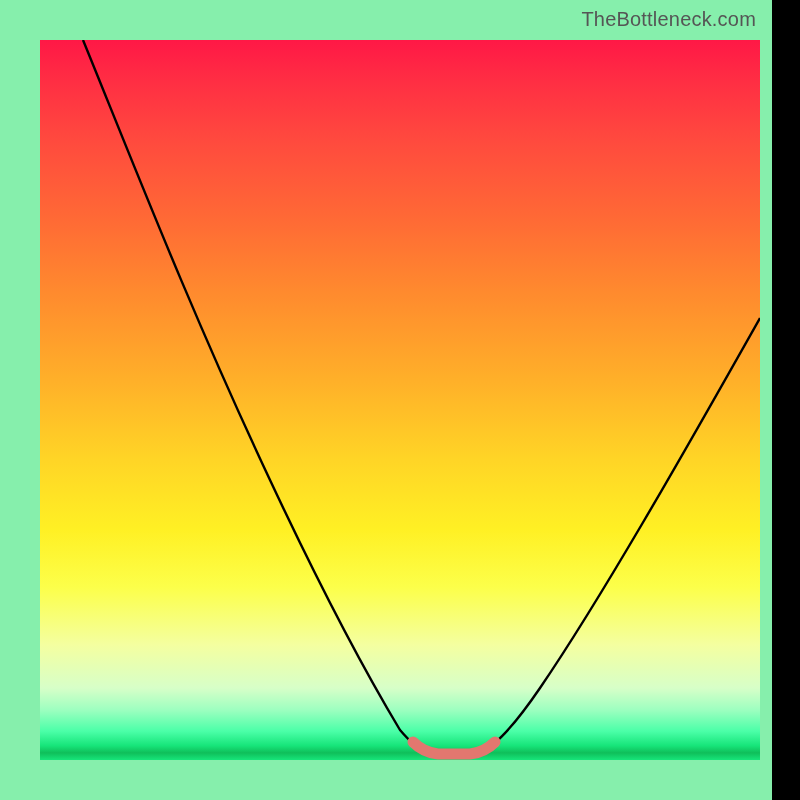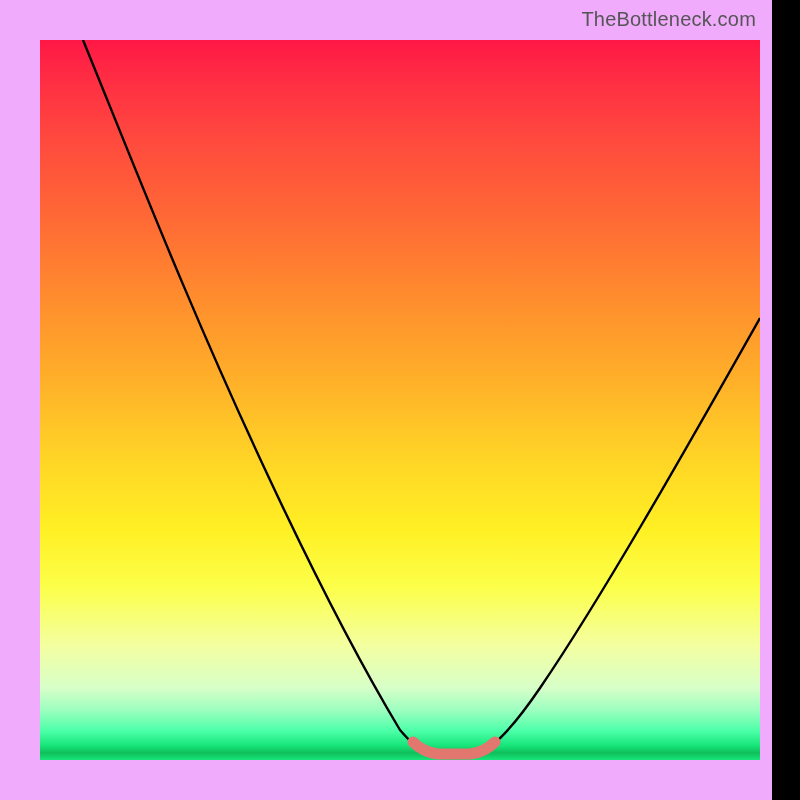--- a/index.html
+++ b/index.html
@@ -8,21 +8,21 @@
     width: 800px;
     height: 800px;
     overflow: hidden;
     background: #000;
     font-family: Arial, Helvetica, sans-serif;
   }
   .frame {
     position: relative;
     width: 772px;
     height: 800px;
-    background: #f0abfc;
+    background: #86efac;
   }
   .plot-area {
     position: absolute;
     left: 40px;
     top: 40px;
     width: 720px;
     height: 720px;
     overflow: hidden;
   }
   .gradient-bg {

